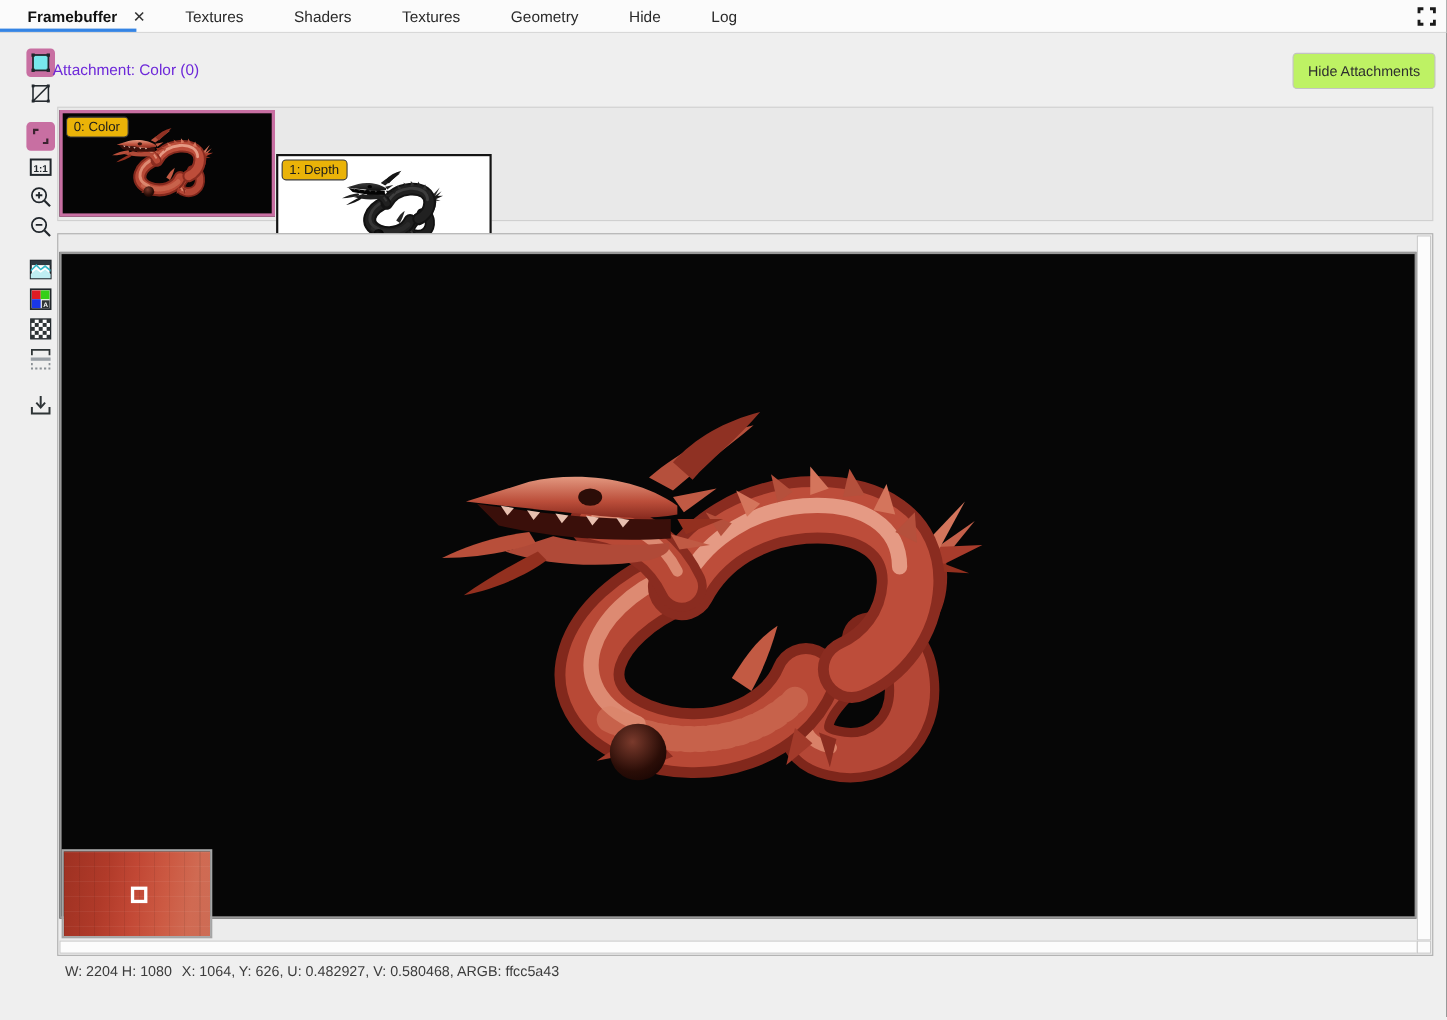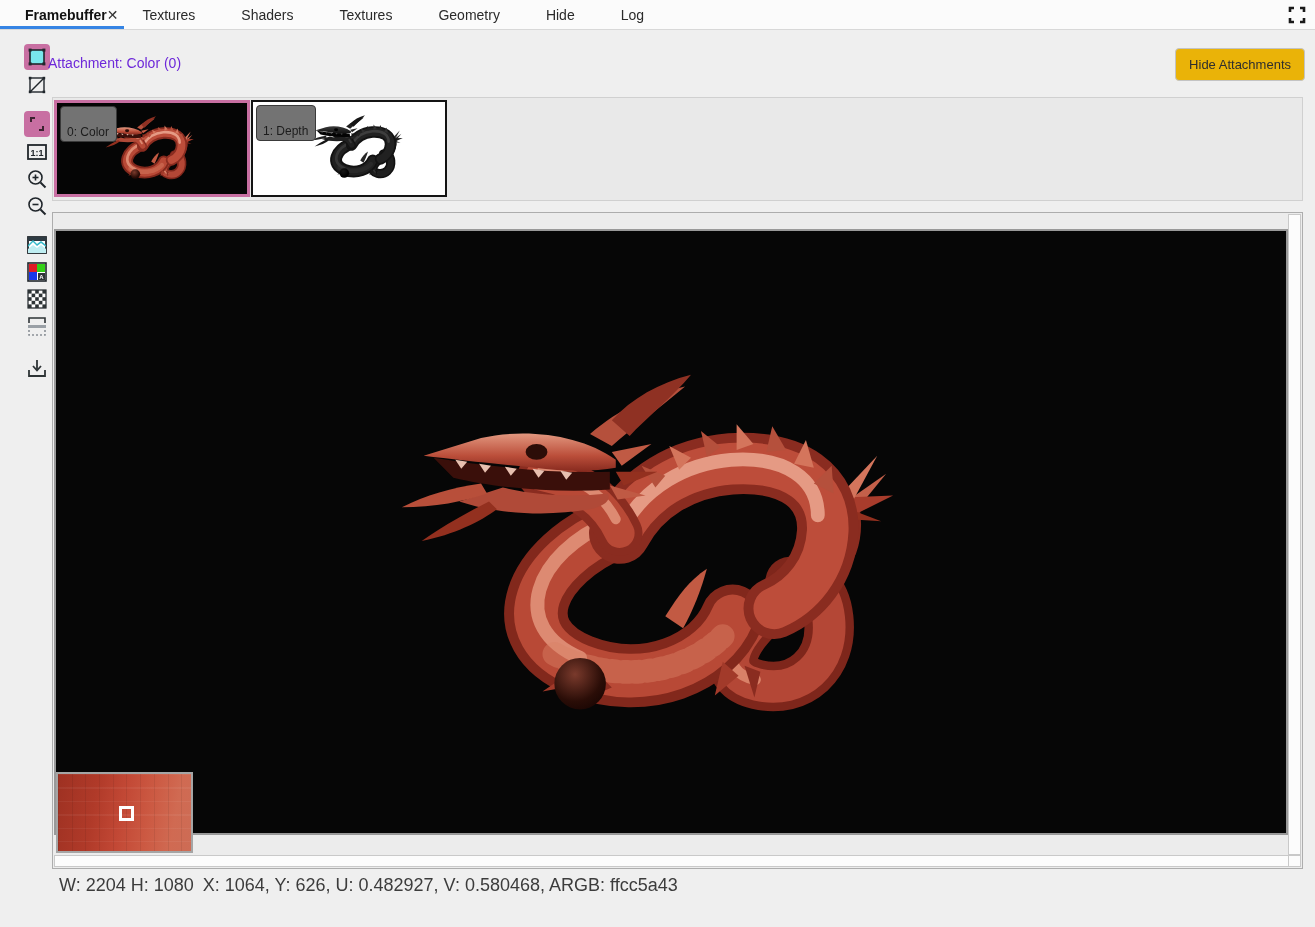--- a/index.html
+++ b/index.html
@@ -5,47 +5,47 @@
   * { margin:0; padding:0; box-sizing:border-box; }
   html,body { width:1315px; height:927px; }
   body { font-family:"Liberation Sans", sans-serif; background:#efefef; color:#1c1c1c; overflow:hidden; }
   .screen { position:relative; width:1315px; height:927px; background:#efefef; }
 
   
   .tabbar { position:absolute; left:0; top:0; width:1315px; height:30px;
             background:#fbfbfb; border-bottom:1px solid #d8d8d8;
             display:flex; align-items:center; padding-left:25px; }
   .tab { font-size:14px; color:#2a2a2a; cursor:default; white-space:nowrap; }
-  .tab-active-wrap { display:flex; align-items:center; padding-right:12px; }
+  .tab-active-wrap { display:flex; align-items:center; gap:14px; padding-right:12px; }
   .tab-active-wrap .tab { font-weight:bold; color:#111; }
   .tab-close { font-size:14px; color:#333; line-height:1; }
-  .tab-rest { display:flex; gap:46px; margin-left:12px; }
+  .tab-rest { display:flex; gap:46px; margin-left:24px; }
   .tab-underline { position:absolute; left:0; bottom:0; width:124px; height:3px; background:#3584e4; }
   .fullscreen-btn { position:absolute; right:9px; top:6px; width:18px; height:18px; }
 
   
   .tool { position:absolute; left:24px; width:26px; height:26px; display:flex;
           align-items:center; justify-content:center; border-radius:4px; }
   .tool.active { background:#c86fa2; }
   .tool svg { display:block; }
 
   
   .attach-label { position:absolute; left:48px; top:55px; font-size:14px; color:#6d28d9; }
   .hide-btn { position:absolute; right:10px; top:48px; height:33px; padding:0 13px;
-              background:#eab308; border:1px solid #c3c3c3; border-radius:4px;
+              background:#bef264; border:1px solid #c3c3c3; border-radius:4px;
               font-size:13px; color:#2e2e2e; font-family:"Liberation Sans",sans-serif; }
 
   
   .strip { position:absolute; left:52px; top:97px; width:1251px; height:104px;
            background:#e9e9e9; border:1px solid #d0d0d0; }
   .thumb { position:absolute; top:2px; height:97px; width:196px; }
   .thumb-color { left:1px; border:3px solid #c86fa2; background:#050505; }
-  .thumb-depth { left:198px; border:2px solid #141414; background:#ffffff; }
-  .thumb-badge { position:absolute; left:3px; top:3px; z-index:3; background:#737373;
-                 border:1px solid #3a3a3a; border-radius:4px; padding:18px 7px 2px 6px;
+  .thumb-depth { left:198px; border:2px solid #141414; background:#ffffff;margin-top:40px; }
+  .thumb-badge { position:absolute; left:3px; top:3px; z-index:3; background:#eab308;
+                 border:1px solid #3a3a3a; border-radius:4px; padding:1px 7px 2px 6px;
                  font-size:12px; color:#1c1c1c; white-space:nowrap; }
   .thumb svg { position:absolute; left:0; top:0; }
   .depth-filter { filter:grayscale(1) brightness(0.38) contrast(1.05); }
 
   
   .viewer { position:absolute; left:52px; top:212px; width:1251px; height:657px;
             background:#ececec; border:1px solid #adadad; }
   .image-frame { position:absolute; left:1px; top:16px; width:1234px; height:606px;
                  background:#060606; border:2px solid #999999; overflow:hidden; }
   .image-frame svg { position:absolute; left:330px; top:125px; }
@@ -58,21 +58,21 @@
   .magnifier { position:absolute; left:3px; top:559px; width:137px; height:81px;
                border:2px solid #a5a5a5; z-index:5;
                background:
                  repeating-linear-gradient(to right, rgba(0,0,0,0.07) 0 1px, transparent 1px 13.7px),
                  repeating-linear-gradient(to bottom, rgba(255,255,255,0.05) 0 1px, transparent 1px 13.5px),
                  linear-gradient(100deg, #9e3122 0%, #b03a29 28%, #c24835 48%, #cc5a43 68%, #d06a52 85%, #cd6c55 100%); }
   .magnifier .cursor-px { position:absolute; left:61px; top:32px; width:15px; height:15px;
                           border:3px solid #ffffff; background:transparent; }
 
   
-  .statusbar { position:absolute; left:59px; top:875px; font-size:18px; color:#3c3c3c;
+  .statusbar { position:absolute; left:59px; top:875px; font-size:13px; color:#3c3c3c;
                display:flex; gap:9px; }
 
   .hidden-defs { position:absolute; width:0; height:0; overflow:hidden; }
 </style>
 </head>
 <body>
 
 <svg class="hidden-defs" aria-hidden="true">
   <defs>
     <radialGradient id="ballGrad" cx="40%" cy="32%" r="75%">

